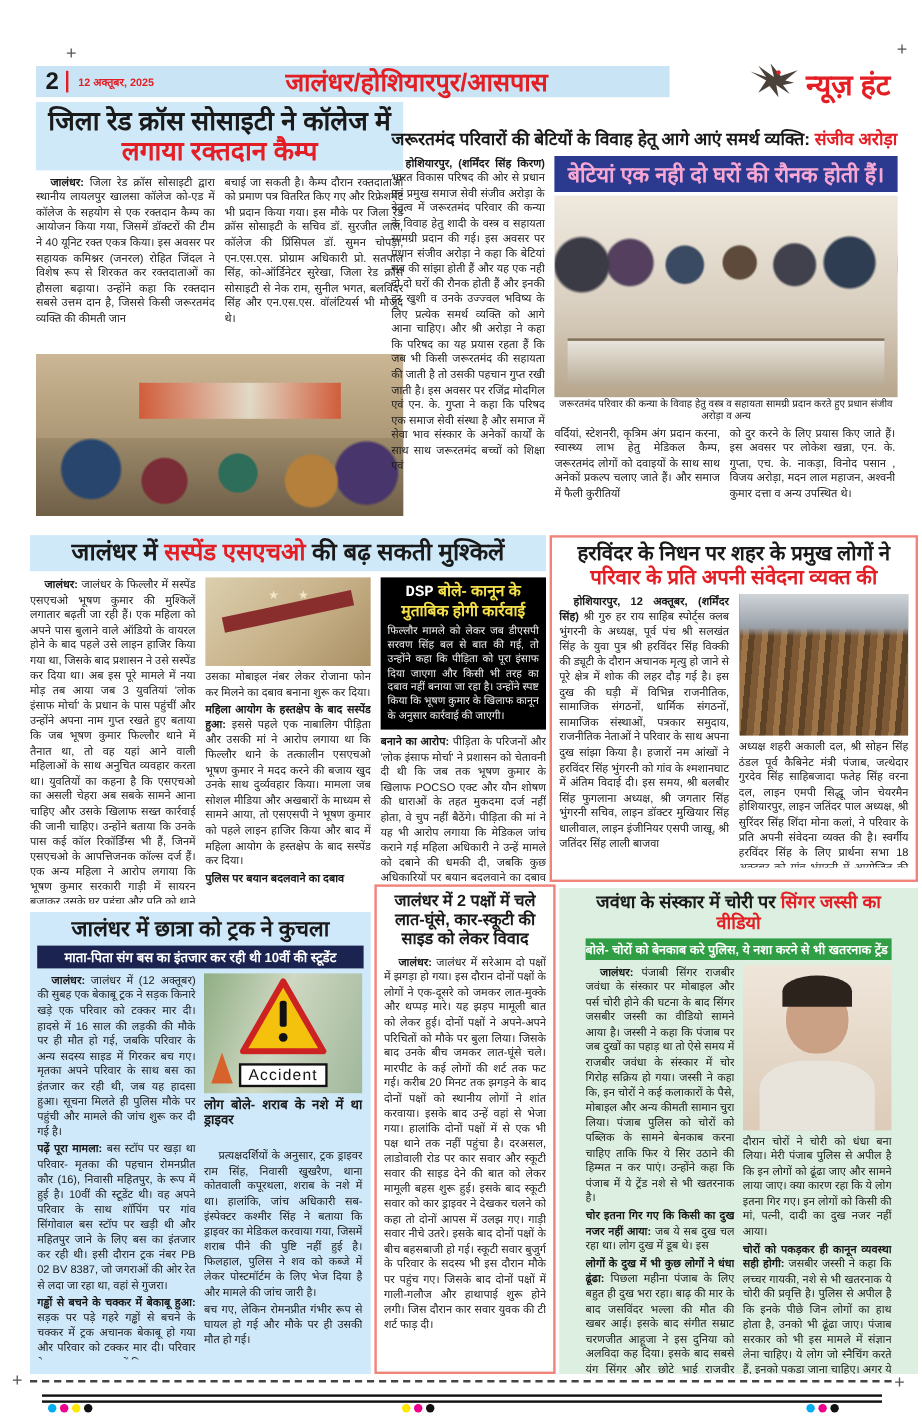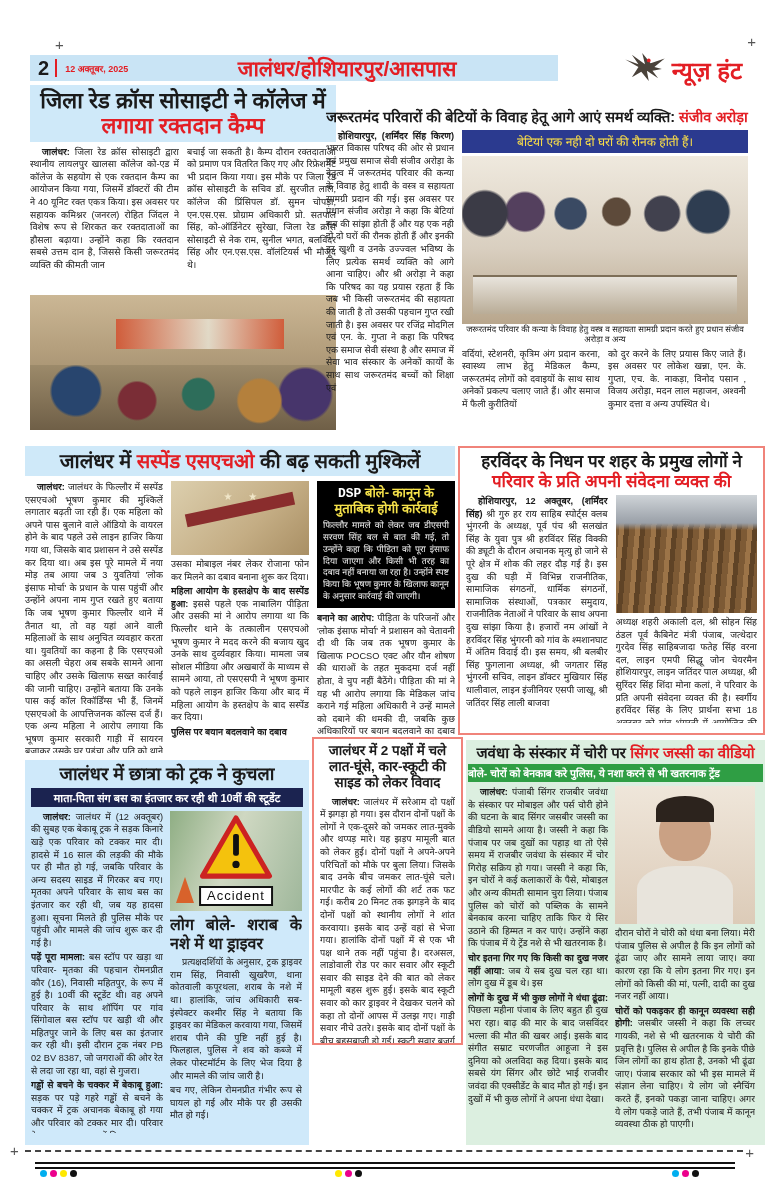--- a/index.html
+++ b/index.html
@@ -37,21 +37,21 @@
                radial-gradient(circle at 55% 45%,#2d6d5a 0 9%,transparent 10%),
                radial-gradient(circle at 75% 55%,#b4803c 0 9%,transparent 10%),
                radial-gradient(circle at 90% 45%,#47356b 0 9%,transparent 10%),
                linear-gradient(180deg,#9c8a6a,#6f5f47);}
   
   .a2{position:absolute;left:326px;top:85px;width:422px;margin-top:24px;}
   .a2 .hl{font-size:14.5px;font-weight:bold;text-align:center;line-height:1.15;}
   .a2-main{display:flex;gap:8px;margin-top:4px;}
   .a2-left{width:128px;height:316px;}
   .a2-right{flex:1;}
-  .a2-banner{background:#2b3a8f;color:#fde047;font-weight:normal;font-size:12px;text-align:center;padding:3px 0;}
+  .a2-banner{background:#2b3a8f;color:#f9a8d4;font-weight:bold;font-size:18px;text-align:center;padding:3px 0;}
   .a2-photo{height:168px;margin-top:3px;position:relative;
     background:linear-gradient(180deg,#efe9de 0%,#d9cfc0 55%,#b8a68c 100%);}
   .a2-photo .men{position:absolute;left:0;top:18%;width:100%;height:55%;
     background:radial-gradient(circle at 8% 30%,#3b3b46 0 8%,transparent 9%),
                radial-gradient(circle at 22% 28%,#54405e 0 8%,transparent 9%),
                radial-gradient(circle at 38% 30%,#3a4a63 0 8%,transparent 9%),
                radial-gradient(circle at 54% 28%,#5d4a3a 0 8%,transparent 9%),
                radial-gradient(circle at 70% 30%,#41414e 0 8%,transparent 9%),
                radial-gradient(circle at 86% 28%,#2e3d51 0 8%,transparent 9%);}
   .a2-photo .table{position:absolute;left:4%;bottom:6%;width:92%;height:22%;
@@ -94,29 +94,29 @@
   .a5-body .col{width:132px;height:322px;overflow:hidden;}
   .accident-img{height:100px;position:relative;margin-bottom:4px;
     background:linear-gradient(110deg,#8fae84 0%,#cfd8c2 45%,#9fb79b 100%);}
   .accident-img svg{position:absolute;left:50%;top:4px;transform:translateX(-50%);}
   .accident-label{position:absolute;left:50%;bottom:5px;transform:translateX(-50%);
     background:#ffffff;border:2px solid #111;color:#111;font-size:13px;
     padding:0 6px;line-height:1.25;font-weight:normal;letter-spacing:1px;}
   .cone{position:absolute;left:6px;bottom:8px;width:0;height:0;
     border-left:9px solid transparent;border-right:9px solid transparent;
     border-bottom:26px solid #d8622b;}
-  .a5-subhead{font-size:16px;font-weight:bold;line-height:1.2;margin:2px 0 3px;}
-  
-  .a6{position:absolute;left:312px;top:737px;width:151px;height:308px;
+  .a5-subhead{font-size:11px;font-weight:bold;line-height:1.2;margin:2px 0 16px;}
+  
+  .a6{position:absolute;left:312px;top:737px;width:151px;height:408px;
     border:2px solid #f0837a;background:#ffffff;padding:4px 6px;box-sizing:border-box;overflow:hidden;}
   .a6 .hl{font-size:13.5px;font-weight:bold;text-align:center;line-height:1.2;margin-bottom:4px;}
   .a6 .newscol{height:340px;}
   
   .a7{position:absolute;left:466px;top:740px;width:299px;height:405px;
-    background:#dcefe0;padding:4px 2px;box-sizing:border-box;overflow:hidden;}
+    background:#dcefe0;padding:4px 22px;box-sizing:border-box;overflow:hidden;}
   .a7 .hl{font-size:15px;font-weight:bold;text-align:center;line-height:1.15;}
   .a7-bar{background:#2f9e44;color:#ffffff;font-size:10.5px;font-weight:bold;
     text-align:left;padding:2px 0;margin:3px 0 4px;}
   .a7-body{display:flex;gap:7px;}
   .a7-body .col{width:140px;height:342px;overflow:hidden;}
   .a7-photo{height:138px;margin-bottom:3px;position:relative;
     background:linear-gradient(180deg,#efe6da 0%,#dccbb8 100%);}
   .a7-photo .head{position:absolute;left:50%;top:12%;transform:translateX(-50%);
     width:52px;height:58px;border-radius:50% 50% 46% 46%;background:#caa184;}
   .a7-photo .hair{position:absolute;left:50%;top:7%;transform:translateX(-50%);

